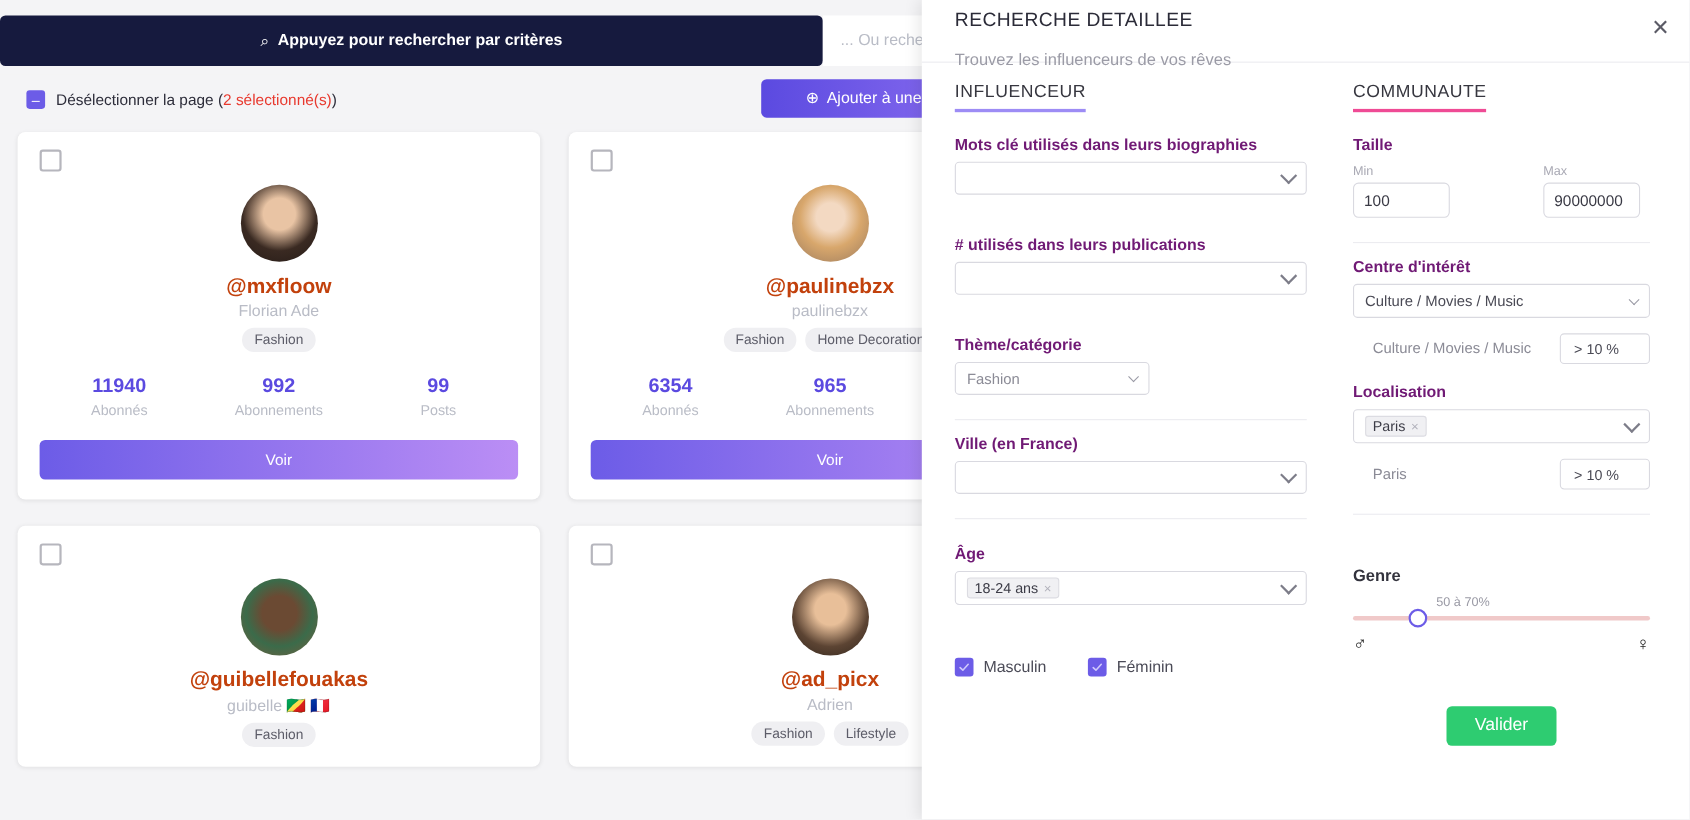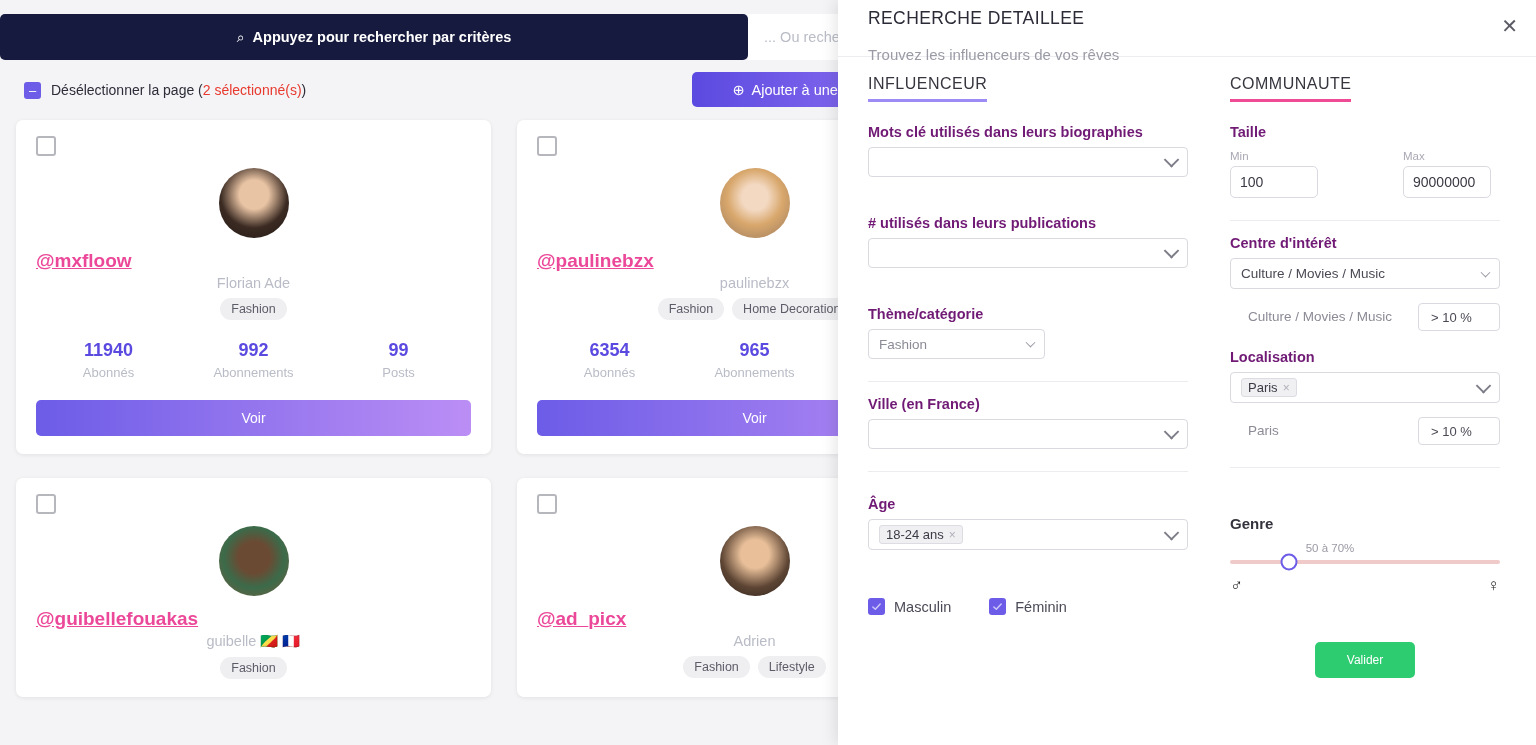--- a/index.html
+++ b/index.html
@@ -59,21 +59,21 @@
     background: #fff; cursor: pointer;
   }
   .avatar {
     width: 70px; height: 70px; border-radius: 50%; margin: 12px auto 0; overflow: hidden;
     background: #cfc7bd;
   }
   .av1 { background: radial-gradient(circle at 50% 38%, #e9c4a4 0 26%, #3a2a22 60%, #241a16 100%); }
   .av2 { background: radial-gradient(circle at 50% 42%, #f3d9c2 0 24%, #d8a76c 52%, #9a7a5e 100%); }
   .av3 { background: radial-gradient(circle at 50% 45%, #6b4a33 0 30%, #3b6b4a 58%, #7a5c3c 100%); }
   .av4 { background: radial-gradient(circle at 50% 40%, #e8bf99 0 26%, #5c4433 62%, #2e231b 100%); }
-  .handle { font-size: 19px; font-weight: bold; color: #ec4899; margin-top: 12px; text-decoration: underline; }
+  .handle { text-align: center; font-size: 19px; font-weight: bold; color: #c2410c; margin-top: 12px; }
   .fullname { text-align: center; font-size: 14.5px; color: #b9bcc6; margin-top: 3px; }
   .tags { display: flex; justify-content: center; gap: 8px; margin-top: 7px; }
   .tag { background: #efeff2; color: #5c5c68; font-size: 12.5px; padding: 4px 11px; border-radius: 11px; }
   .stats { display: flex; margin-top: 20px; }
   .stat { flex: 1; text-align: center; }
   .stat-num { font-size: 18px; font-weight: bold; color: #5b4ae0; }
   .stat-lbl { font-size: 13px; color: #b9bcc6; margin-top: 4px; }
   .voir-btn {
     margin-top: 20px; height: 36px; border-radius: 5px; color: #fff; font-size: 14px;
     background: linear-gradient(90deg,#6c5ce7,#bb8ef5);
@@ -134,21 +134,21 @@
   .cb {
     width: 17px; height: 17px; background: #6c5ce7; border-radius: 3px;
     display: flex; align-items: center; justify-content: center;
   }
   .cb svg { width: 11px; height: 11px; }
   .cb-lbl { font-size: 14.5px; color: #4b4b57; }
 
   .validate-wrap { display: flex; justify-content: center; margin-top: 46px; }
   .validate-btn {
     width: 100px; height: 36px; background: #2ecc71; border-radius: 5px; color: #fff;
-    font-size: 12px; display: flex; align-items: center; justify-content: center; cursor: pointer;
+    font-size: 16px; display: flex; align-items: center; justify-content: center; cursor: pointer;
   }
 
   
   .minmax { display: flex; gap: 85px; margin-top: 10px; }
   .mm-label { font-size: 11.5px; color: #a9a9b4; margin-bottom: 4px; }
   .mm-input {
     width: 88px; height: 32px; border: 1px solid #d9d9e0; border-radius: 5px;
     font-size: 14px; color: #3a3a45; padding: 0 9px; background: #fff;
     font-family: "Liberation Sans", sans-serif;
   }

